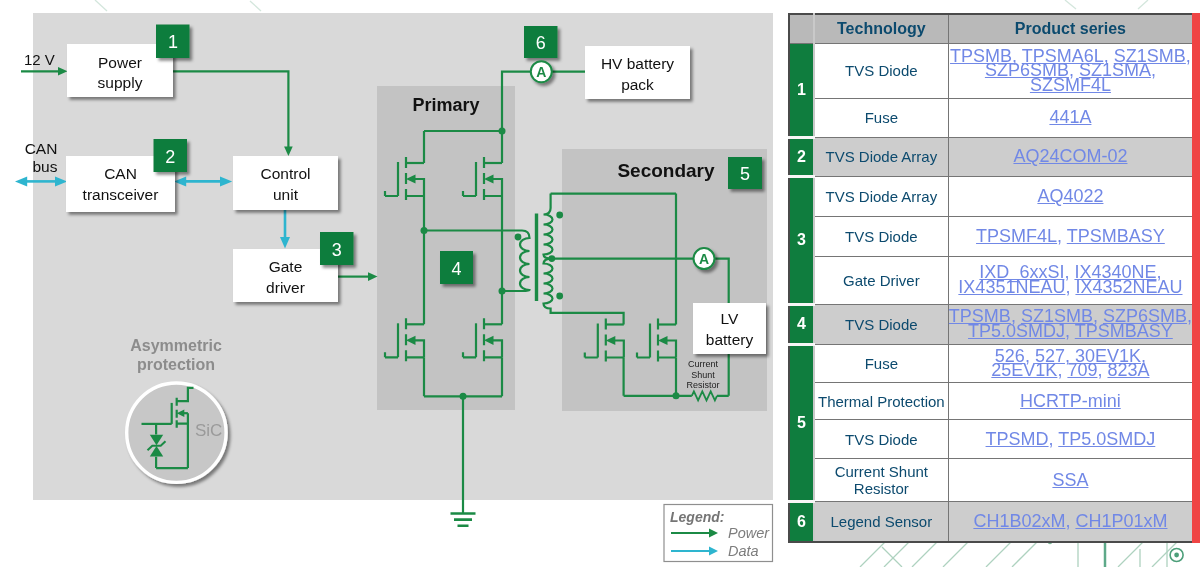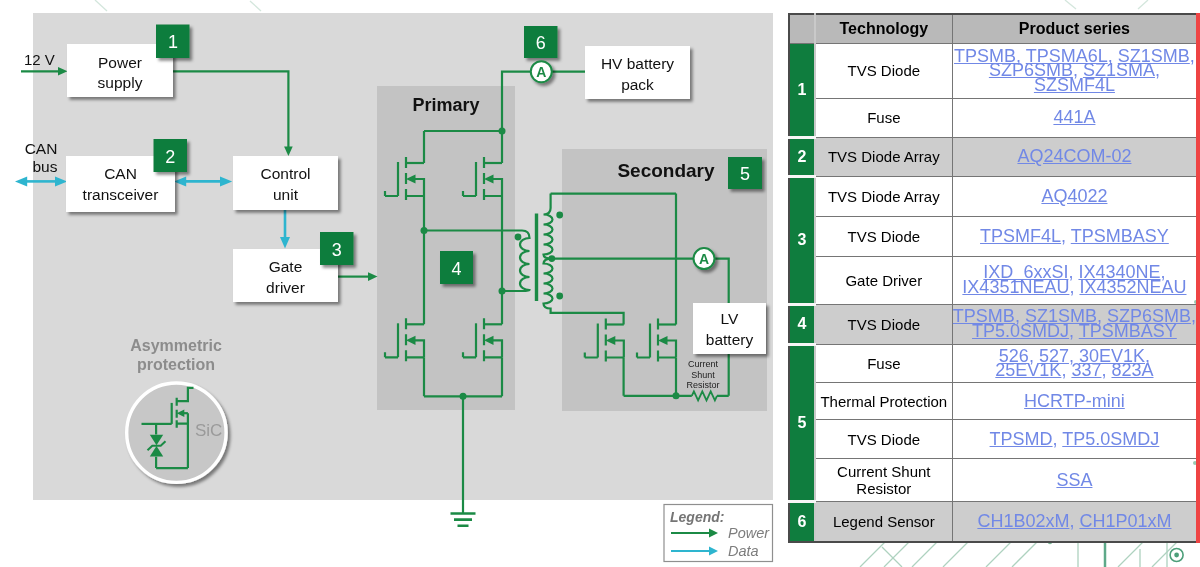--- a/index.html
+++ b/index.html
@@ -1,25 +1,25 @@
 <!DOCTYPE html>
 <html><head>
 <meta charset="utf-8">
 <style>
   html,body{margin:0;padding:0;}
   body{width:1200px;height:567px;background:#ffffff;font-family:"Liberation Sans",sans-serif;position:relative;overflow:hidden;}
   #diagram{position:absolute;left:0;top:0;}
   
   #ptable{position:absolute;left:788px;top:13px;border-collapse:collapse;table-layout:fixed;font-family:"Liberation Sans",sans-serif;}
-  #ptable td{border:1px solid #757575;text-align:center;vertical-align:middle;padding:0;font-size:15px;color:#000000;}
+  #ptable td{border:1px solid #757575;text-align:center;vertical-align:middle;padding:0;font-size:15px;color:#0c4a6e;}
   #ptable .num{background:#0f7d3e;color:#fff;font-weight:bold;font-size:16px;border-left:2px solid #4a4a4a;border-right:2px solid #c9c9c9;}
   #ptable .hdr{background:#b9b9b9;font-weight:bold;font-size:16px;border-top:2px solid #4a4a4a;}
   #ptable .hnum{background:#b9b9b9;border-left:2px solid #4a4a4a;border-top:2px solid #4a4a4a;border-right:2px solid #c9c9c9;}
   #ptable .gr{background:#cdcdcd;}
-  #ptable .re{border-right:4px solid #ef4444;}
+  #ptable .re{border-right:8px solid #ef4444;}
   #ptable .be{border-bottom:2px solid #4a4a4a;}
   #ptable .wsep{border-top:3px solid #f7f7f7;}
   #ptable .pl{color:#7188e6;line-height:14.6px;font-size:18px;white-space:nowrap;}
   .u{text-decoration:underline;}
 </style>
 </head>
 <body>
 
 <svg id="wm" width="1200" height="567" viewBox="0 0 1200 567" style="position:absolute;left:0;top:0">
   <g stroke="#aed2bf" stroke-width="1.3" fill="none">
@@ -330,21 +330,21 @@
 
   <tr style="height:40px">
         <td class="num wsep">4</td>
         <td class="gr">TVS Diode</td>
         <td class="gr re pl"><span class="u">TPSMB</span>, <span class="u">SZ1SMB</span>, <span class="u">SZP6SMB</span>,<br><span class="u">TP5.0SMDJ</span>, <span class="u">TPSMBASY</span></td>
       </tr>
 
   <tr style="height:38.5px">
         <td class="num wsep" rowspan="4">5</td>
         <td>Fuse</td>
-        <td class="re pl"><span class="u">526</span>, <span class="u">527</span>, <span class="u">30EV1K</span>,<br><span class="u">25EV1K</span>, <span class="u">337</span>, <span class="u">823A</span></td>
+        <td class="re pl"><span class="u">526</span>, <span class="u">527</span>, <span class="u">30EV1K</span>,<br><span class="u">25EV1K</span>, <span class="u">709</span>, <span class="u">823A</span></td>
       </tr>
 
   <tr style="height:37px">
         <td>Thermal Protection</td>
         <td class="re pl"><span class="u">HCRTP-mini</span></td>
       </tr>
 
   <tr style="height:39px">
         <td>TVS Diode</td>
         <td class="re pl"><span class="u">TPSMD</span>, <span class="u">TP5.0SMDJ</span></td>

